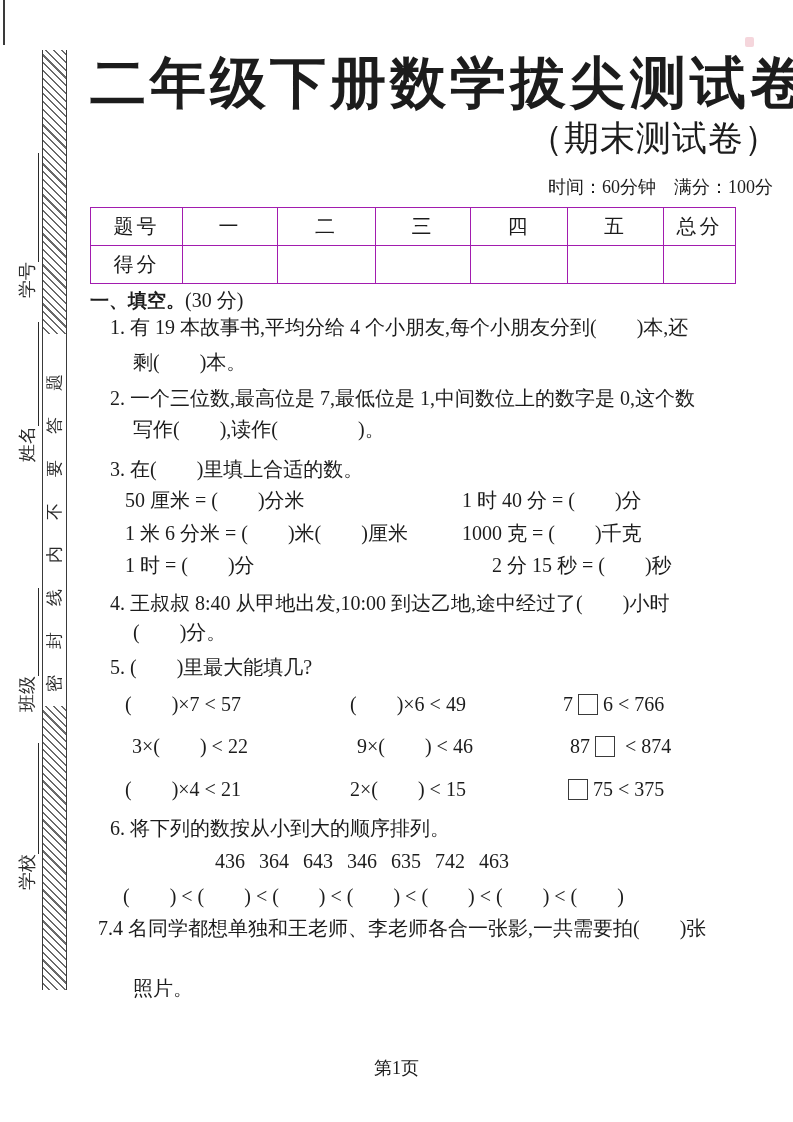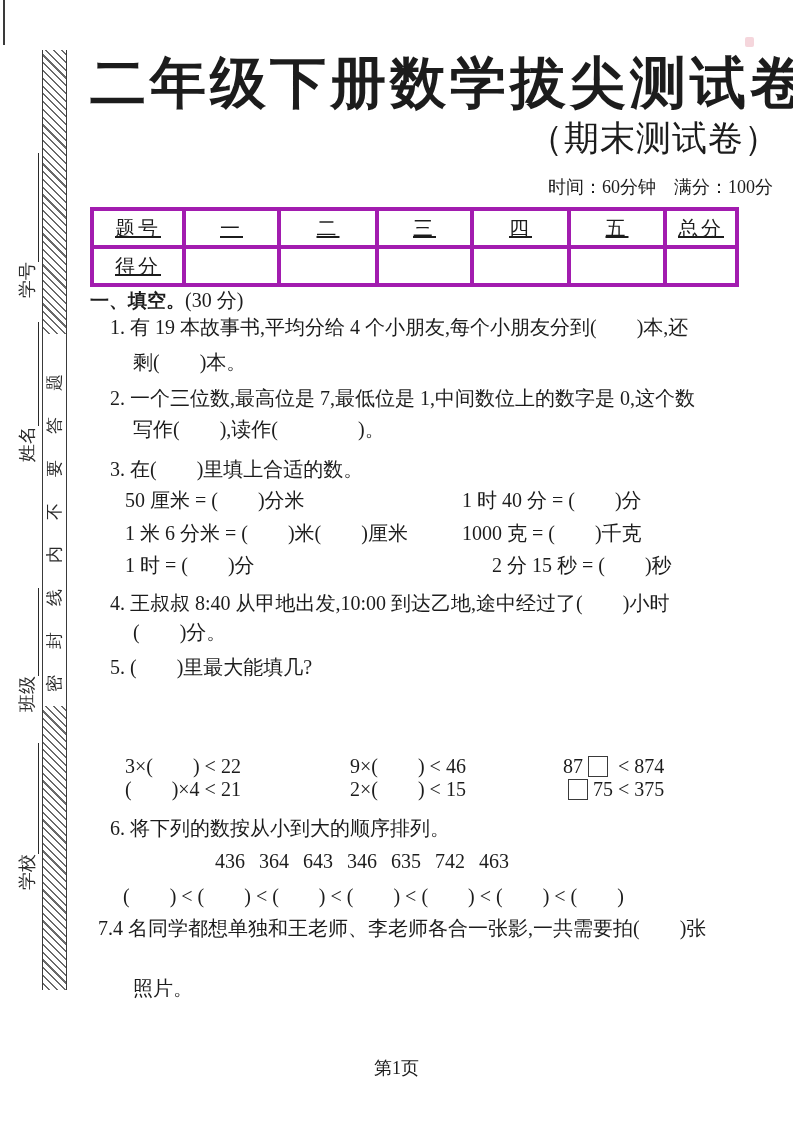--- a/index.html
+++ b/index.html
@@ -37,22 +37,22 @@
     background:rgba(225,130,150,.33); border-radius:2px; }
   
   .content { position:absolute; left:90px; top:0; width:695px; height:1122px; }
   .title { position:absolute; top:46px; left:0; width:660px; text-align:center;
     font-size:56px; font-weight:600; letter-spacing:4px; white-space:nowrap; }
   .subtitle { position:absolute; top:115px; left:0; width:690px; text-align:right;
     font-size:35px; font-weight:500; letter-spacing:1px; }
   .meta { position:absolute; top:175px; left:0; width:683px; text-align:right; font-size:18px; }
   table.score { position:absolute; top:207px; left:0; width:645px;
     border-collapse:collapse; table-layout:fixed; }
-  table.score td { border:4px solid #a21caf; height:38px; text-align:center;
-    font-size:20px; letter-spacing:3px;text-decoration:underline; }
+  table.score td { border:1px solid #a21caf; height:38px; text-align:center;
+    font-size:20px; letter-spacing:3px; }
   .line { position:absolute; font-size:20px; line-height:24px; white-space:nowrap; }
   .sec-bold { font-family:Liberation Sans, sans-serif; font-weight:bold; font-size:19px; }
   .cols { display:flex; flex-direction:row; }
   .q3-left { flex:0 0 337px; }
   .q5-c1 { flex:0 0 225px; }
   .q5-c2 { flex:0 0 213px; }
   .nums { display:flex; gap:14px; }
   .wbox { display:inline-block; width:20px; height:21px; border:1.5px solid #3a3a3a;
     vertical-align:-4px; margin:0 5px; background:#fff; }
   .footer { position:absolute; left:0; top:1056px; width:793px; text-align:center; font-size:18px; }
@@ -147,21 +147,26 @@
     </div>
     <div class="line cols" style="top:553px; left:35px; width:650px;">
       <span class="q3-left">1 时 = (　　)分</span>
       <span style="margin-left:30px;">2 分 15 秒 = (　　)秒</span>
     </div>
 
     <div class="line" style="top:591px; left:20px;">4. 王叔叔 8:40 从甲地出发,10:00 到达乙地,途中经过了(　　)小时</div>
     <div class="line" style="top:620px; left:43px;">(　　)分。</div>
 
     <div class="line" style="top:655px; left:20px;">5. (　　)里最大能填几?</div>
-    <div class="line cols" style="top:734px; left:35px; width:650px;margin-top:20px;">
+    <div class="line cols" style="top:692px; left:35px; width:650px;">
+      <span class="q5-c1">(　　)×7 &lt; 57</span>
+      <span class="q5-c2">(　　)×6 &lt; 49</span>
+      <span>7<span class="wbox"></span>6 &lt; 766</span>
+    </div>
+    <div class="line cols" style="top:734px; left:42px; width:650px;">
       <span class="q5-c1">3×(　　) &lt; 22</span>
       <span class="q5-c2">9×(　　) &lt; 46</span>
       <span>87<span class="wbox"></span> &lt; 874</span>
     </div>
     <div class="line cols" style="top:777px; left:35px; width:650px;">
       <span class="q5-c1">(　　)×4 &lt; 21</span>
       <span class="q5-c2">2×(　　) &lt; 15</span>
       <span><span class="wbox"></span>75 &lt; 375</span>
     </div>
 

